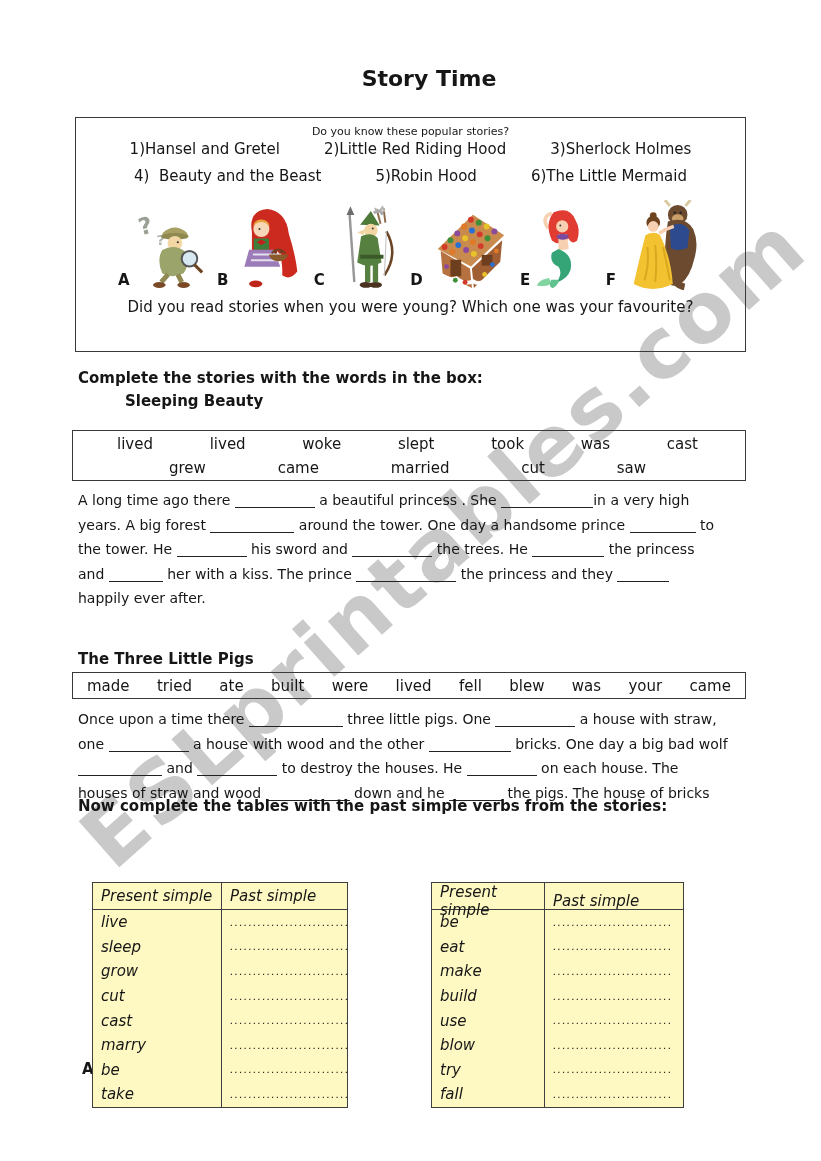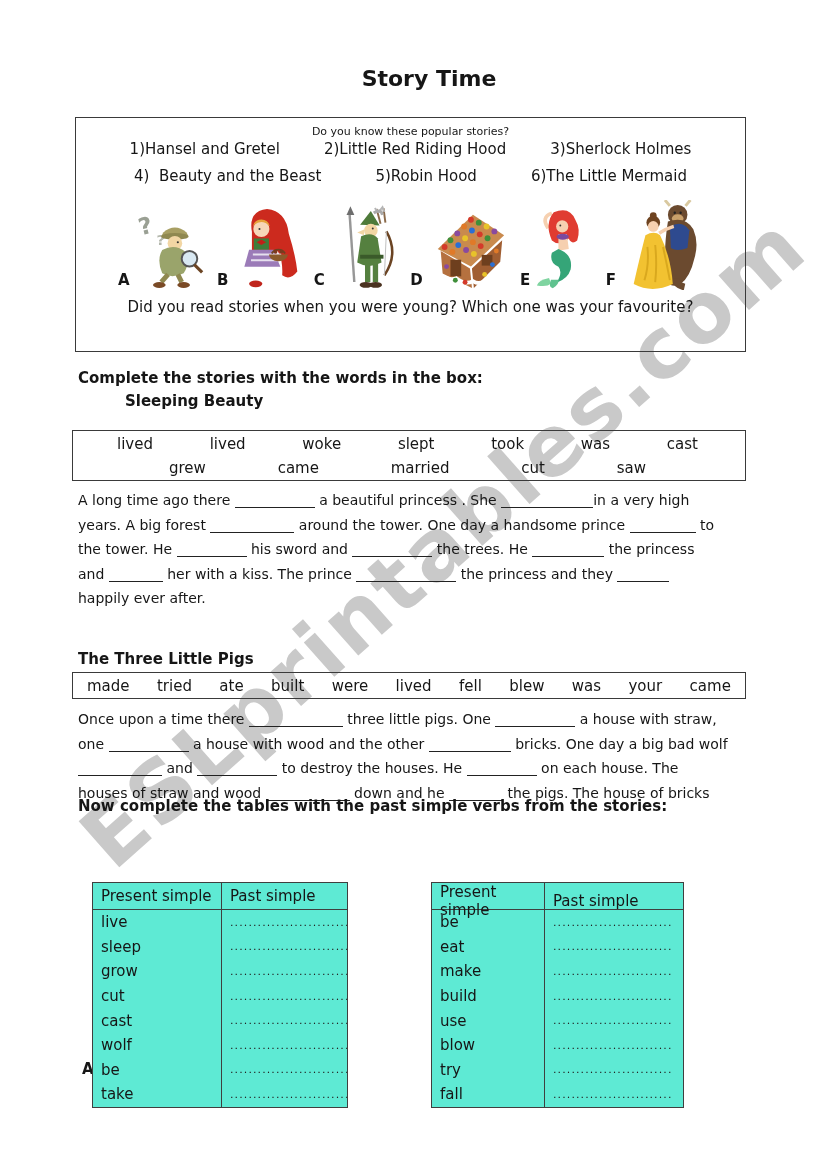--- a/index.html
+++ b/index.html
@@ -59,22 +59,22 @@
   .story{position:absolute; left:78px; width:670px; font-size:14px;}
   #story-sb{top:488px;}
   #story-tlp{top:707px;}
   .story-line{height:24.6px; line-height:24.6px; white-space:nowrap;}
   .blank{
     display:inline-block; height:14px; vertical-align:-3px;
     border-bottom:1.4px solid #222;
   }
   
   .verb-table{
-    position:absolute; top:882px; background:#5eead4; border:1.4px solid #3f3f3f;
-    font-size:15px; z-index:3; --c1:128px; --c2:126px;
+    position:absolute; top:882px; background:#fef9c3; border:1.4px solid #3f3f3f;
+    font-size:15px; z-index:3;font-style:italic; --c1:128px; --c2:126px;
   }
   .verb-table.left{left:92px;}
   .verb-table.right{left:431px; --c1:112px; --c2:139px;}
   .vt-head{display:grid; grid-template-columns:var(--c1) var(--c2); height:26px;
     border-bottom:1.4px solid #3f3f3f; align-items:center;}
   .vt-head span{padding-left:8px;}
   .vt-head span + span{border-left:1.4px solid #3f3f3f; height:100%;
     display:flex; align-items:center;}
   .vt-row{display:grid; grid-template-columns:var(--c1) var(--c2); height:24.6px;
     align-items:center;}
@@ -316,21 +316,21 @@
           </div>
           <div class="vt-row">
             <span class="vt-verb">cut</span>
             <span class="vt-dots">..........................</span>
           </div>
           <div class="vt-row">
             <span class="vt-verb">cast</span>
             <span class="vt-dots">..........................</span>
           </div>
           <div class="vt-row">
-            <span class="vt-verb">wolf</span>
+            <span class="vt-verb">marry</span>
             <span class="vt-dots">..........................</span>
           </div>
           <div class="vt-row">
             <span class="vt-verb">be</span>
             <span class="vt-dots">..........................</span>
           </div>
           <div class="vt-row">
             <span class="vt-verb">take</span>
             <span class="vt-dots">..........................</span>
           </div>

